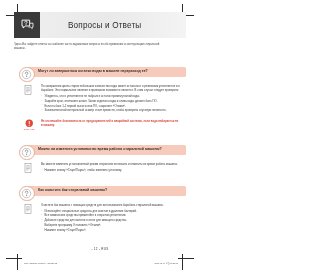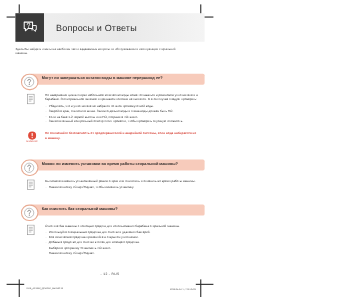--- a/index.html
+++ b/index.html
@@ -67,21 +67,21 @@
     min-width: 26px;
     background: #3a3a3a;
     display: flex;
     align-items: center;
     justify-content: center;
   }
   .header-iconbox svg { display: block; }
   .header-title {
     display: flex;
     align-items: center;
-    padding-left: 11px;
+    padding-left: 28px;
     font-size: 8.2px;
     letter-spacing: 0.15px;
     color: #2d2d2d;
   }
 
   .header-sub {
     margin-top: 5px;
     font-size: 2.75px;
     line-height: 1.55;
     color: #4a4a4a;

